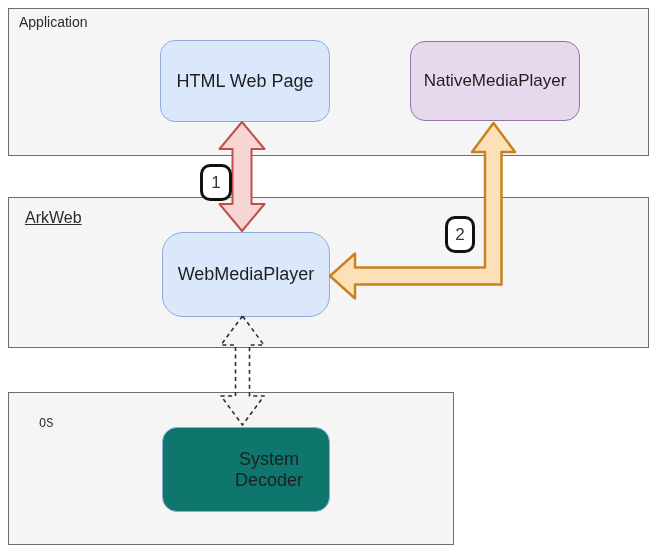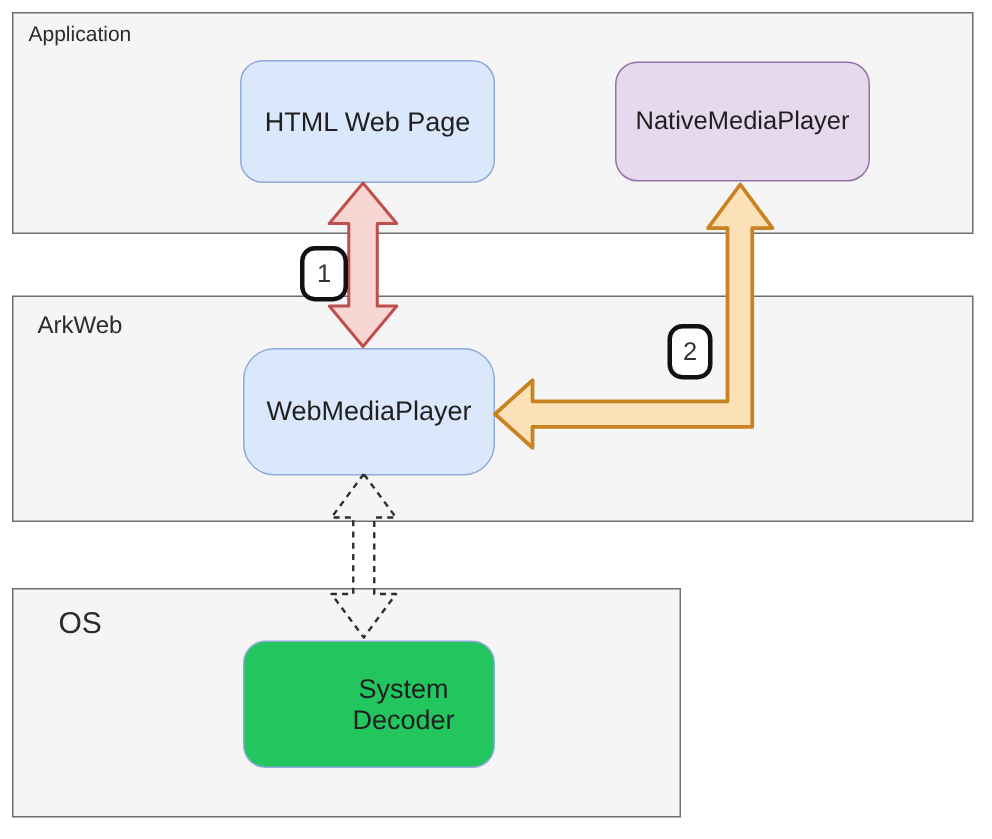--- a/index.html
+++ b/index.html
@@ -17,23 +17,23 @@
     box-sizing:border-box;
     z-index:1;
   }
   .layer-label{
     position:absolute;
     color:#2b2b2b;
   }
   #layer-application{left:8px;top:8px;width:641px;height:148px;}
   #layer-application .layer-label{left:10px;top:5px;font-size:14px;}
   #layer-arkweb{left:8px;top:197px;width:641px;height:151px;}
-  #layer-arkweb .layer-label{left:16px;top:11px;font-size:16px;}
+  #layer-arkweb .layer-label{left:16px;top:11px;font-size:16px;text-decoration:underline;}
   #layer-os{left:8px;top:392px;width:446px;height:153px;}
-  #layer-os .layer-label{left:30px;top:12px;font-size:20px;}
+  #layer-os .layer-label{left:30px;top:24px;font-size:12px;font-family:Liberation Mono, monospace;}
 
   .node{
     position:absolute;
     box-sizing:border-box;
     border-radius:15px;
     border:1.5px solid;
     display:flex;
     align-items:center;
     justify-content:center;
     text-align:center;
@@ -80,21 +80,21 @@
 
   <div class="node" id="node-html-web-page" style="background-color: rgb(219, 232, 251); border-color: rgb(143, 170, 220);">
     <span>HTML Web Page</span>
   </div>
   <div class="node" id="node-native-media-player" style="background-color: rgb(230, 217, 238); border-color: rgb(150, 115, 166);">
     <span>NativeMediaPlayer</span>
   </div>
   <div class="node" id="node-web-media-player" style="background-color: rgb(219, 232, 251); border-color: rgb(143, 170, 220); border-radius: 21px;">
     <span>WebMediaPlayer</span>
   </div>
-  <div class="node" id="node-system-decoder" style="background-color: #22c55e; border-color: rgb(143, 170, 220); padding-left: 46px;">
+  <div class="node" id="node-system-decoder" style="background-color: #0f766e; border-color: rgb(143, 170, 220); padding-left: 46px;">
     <span>System Decoder</span>
   </div>
 
   <svg id="arrow-overlay" viewBox="0 0 661 559" xmlns="http://www.w3.org/2000/svg">
 
     <path stroke-width="2" stroke-linejoin="round" d="M 242,122 L 219.5,149 L 232.5,149 L 232.5,204 L 219.5,204 L 242,231 L 264.5,204 L 251.5,204 L 251.5,149 L 264.5,149 Z" fill="#f7d5d3" stroke="#bf4f4c"></path>
 
     <path stroke-width="2.5" stroke-linejoin="round" d="M 330,276 L 355,253.5 L 355,267.5 L 485,267.5 L 485,152 L 472,152 L 493.5,123 L 515,152 L 501.5,152 L 501.5,284.5 L 355,284.5 L 355,298.5 Z" fill="#fbe0b8" stroke="#c8821f"></path>
 
     <path stroke-width="1.6" stroke-linejoin="round" stroke-dasharray="4 3.5" d="M 242.5,316 L 221,345 L 235.5,345 L 235.5,396 L 221,396 L 242.5,425 L 264,396 L 249.5,396 L 249.5,345 L 264,345 Z" fill="none" stroke="#2e2e2e"></path>

